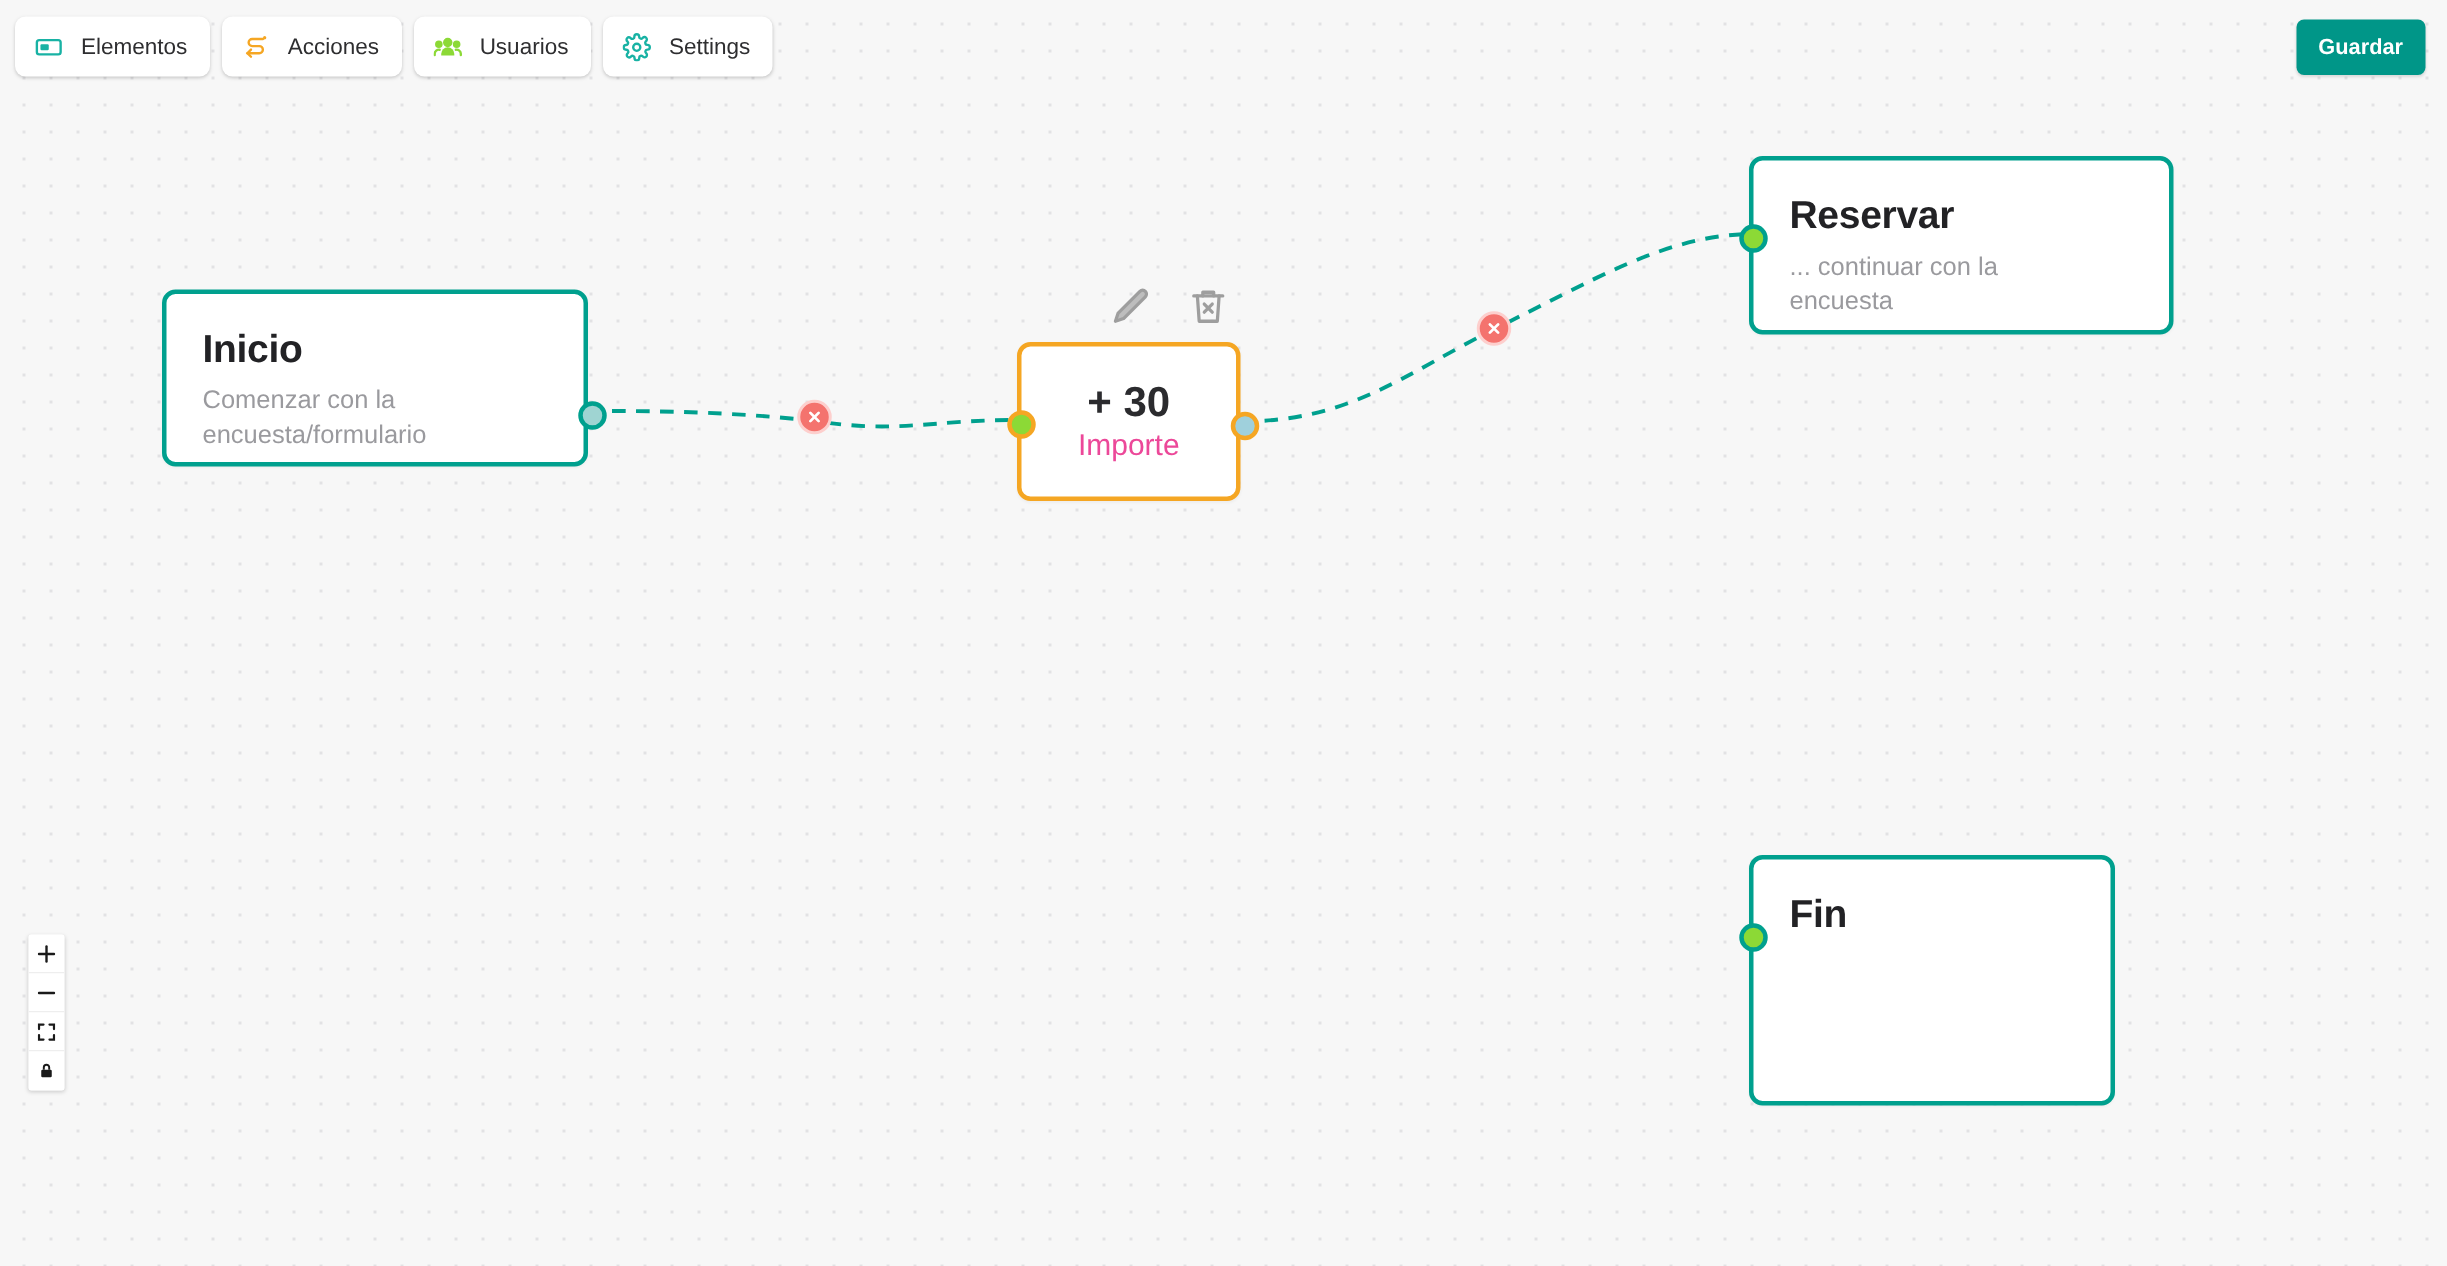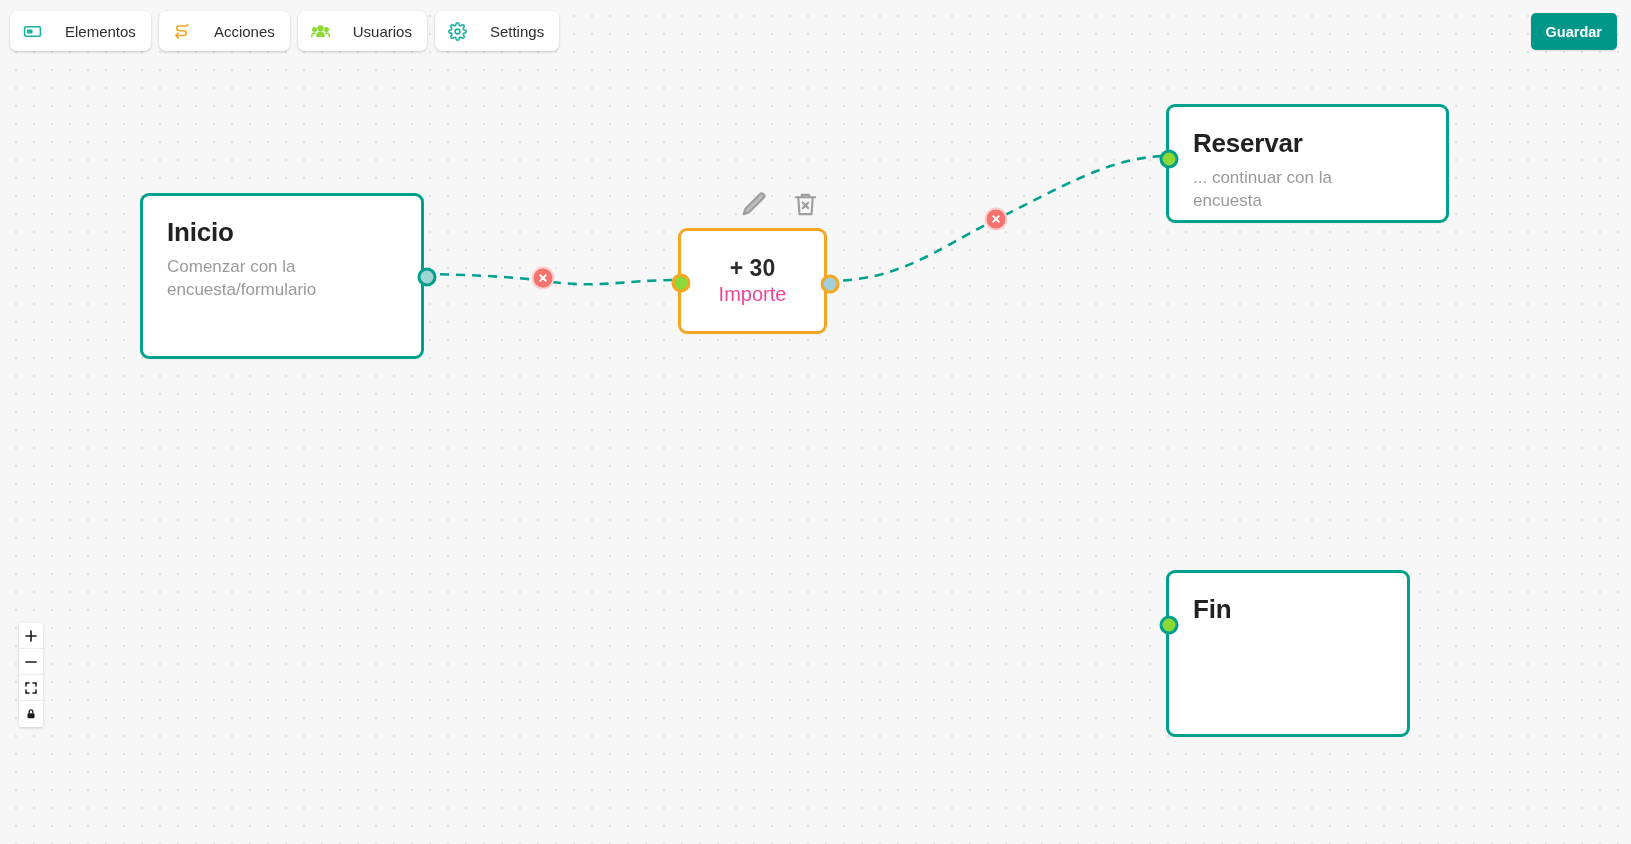--- a/index.html
+++ b/index.html
@@ -27,21 +27,21 @@
     position: absolute;
     top: 11px;
     left: 10px;
     display: flex;
     gap: 8px;
     z-index: 40;
   }
   .tool-btn {
     display: flex;
     align-items: center;
-    gap: 23px;
+    gap: 12px;
     height: 40px;
     padding: 0 15px 0 13px;
     background: #ffffff;
     border: none;
     border-radius: 7px;
     box-shadow: 0 1px 3px rgba(0,0,0,0.13), 0 1px 2px rgba(0,0,0,0.08);
     cursor: pointer;
     font-family: "Liberation Sans", sans-serif;
     font-size: 15px;
     color: #2e2e30;
@@ -89,21 +89,21 @@
     letter-spacing: -0.2px;
   }
   .node-sub {
     margin-top: 9px;
     font-size: 17px;
     color: #9a9a9e;
     line-height: 1.35;
   }
 
   .node.action { padding: 0; display: flex; flex-direction: column; align-items: center; justify-content: center; }
-  .action-value { font-size: 23px; font-weight: bold; color: #2b2b2e; line-height: 1.15; }
+  .action-value { font-size: 28px; font-weight: bold; color: #2b2b2e; line-height: 1.15; }
   .action-label { font-size: 20px; color: #ec4899; line-height: 1.25; margin-top: 1px; }
 
   
   .handle {
     position: absolute;
     width: 19px;
     height: 19px;
     border-radius: 50%;
     transform: translate(-50%, -50%);
     box-sizing: border-box;
@@ -221,21 +221,21 @@
 
   <button class="save-btn">Guardar</button>
 
   <div class="canvas">
 
     <svg width="1631" height="844" style="position:absolute;top:0;left:0;pointer-events:none;z-index:5">
       <path d="M 408 274 C 498 274 545 281 545 281 C 600 289 620 280 678 280" fill="none" stroke="#00a08e" stroke-width="2.6" stroke-dasharray="9 7"></path>
       <path d="M 827 281 C 900 281 935 250 997 219 C 1060 188 1110 157 1166 156" fill="none" stroke="#00a08e" stroke-width="2.6" stroke-dasharray="9 7"></path>
     </svg>
 
-    <div class="node" style="left:140px; top:193px; width:284px; height:166px; z-index:10">
+    <div class="node" style="left:108px; top:193px; width:284px; height:118px; z-index:10">
       <div class="node-title">Inicio</div>
       <div class="node-sub" style="max-width:200px">Comenzar con la encuesta/formulario</div>
       <span class="handle teal" style="left:284px; top:81px"></span>
     </div>
 
     <div class="edge-del" style="left:543px; top:278px">
       <svg width="11" height="11" viewBox="0 0 12 12" stroke="#ffffff" stroke-width="2" stroke-linecap="round">
         <line x1="3" y1="3" x2="9" y2="9"></line>
           <line x1="9" y1="3" x2="3" y2="9"></line>
       </svg>

